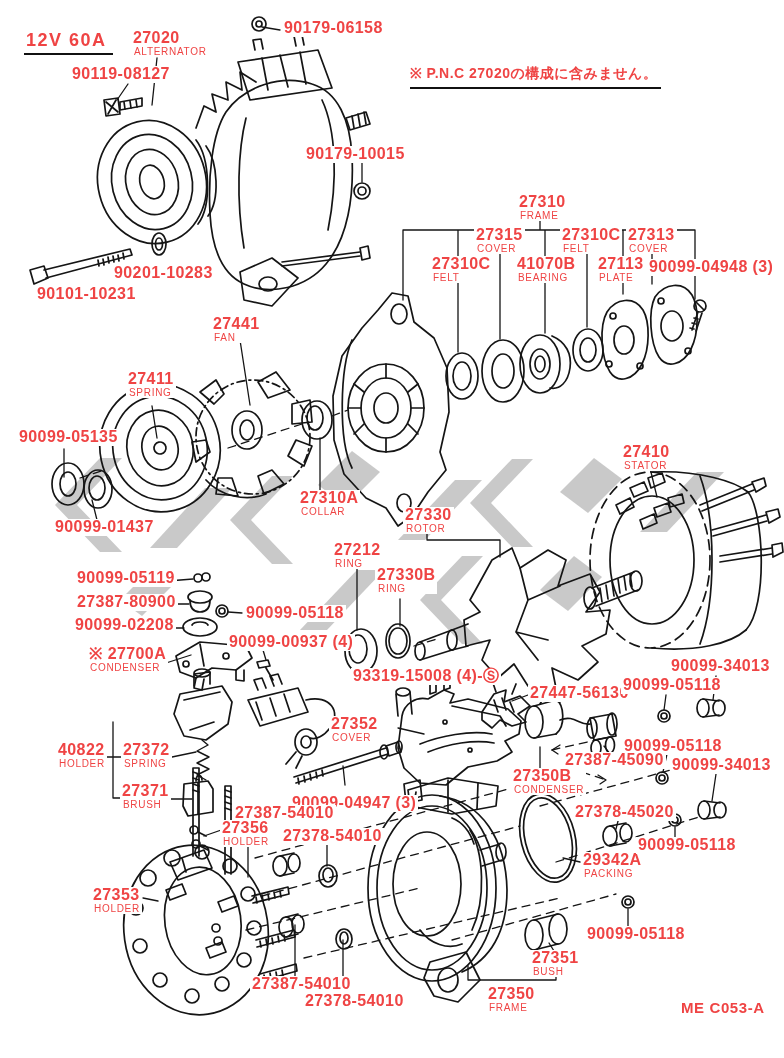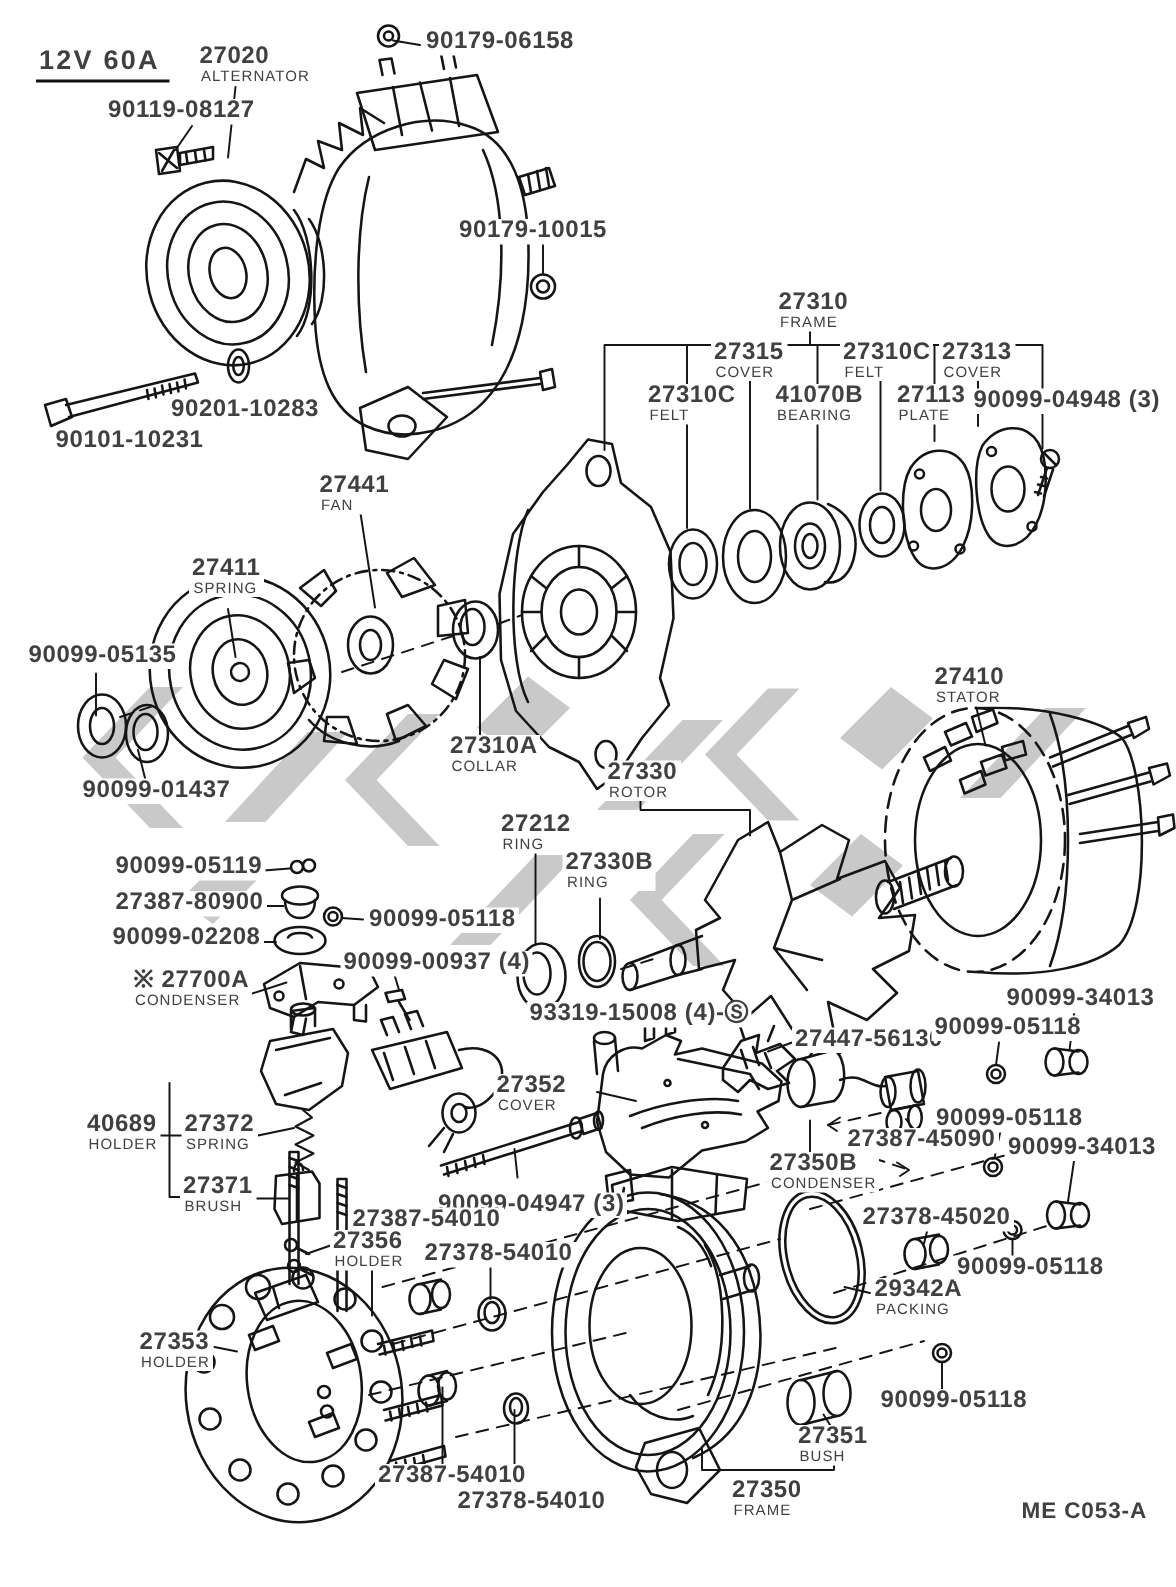--- a/index.html
+++ b/index.html
@@ -1,17 +1,17 @@
 <!DOCTYPE html>
 <html><head>
 <meta charset="utf-8">
 <style>
   html,body{margin:0;padding:0;background:#fff;}
   .page{position:relative;width:784px;height:1058px;background:#ffffff;overflow:hidden;
-        font-family:"Liberation Sans",sans-serif;color:#404040;}
+        font-family:"Liberation Sans",sans-serif;color:#ef4444;}
   .art{position:absolute;left:0;top:0;}
   .lbl{position:absolute;background:#fff;padding:0 2px;line-height:1.05;white-space:nowrap;z-index:5;}
   .lbl .num{display:block;font-size:16px;font-weight:700;letter-spacing:.4px;}
   .lbl .cap{display:block;font-size:10px;font-weight:400;letter-spacing:.7px;padding-left:1px;}
   .lbl .cap:empty{display:none;}
   .spec{position:absolute;font-size:18px;font-weight:700;letter-spacing:1.5px;
         border-bottom:2.5px solid #111;padding:0 6px 2px 2px;background:#fff;z-index:5;}
   .note{position:absolute;font-size:14px;font-weight:700;letter-spacing:.5px;
         border-bottom:2.5px solid #111;padding:0 4px 4px 0;background:#fff;z-index:5;}
   .code{position:absolute;font-size:15px;font-weight:700;letter-spacing:.6px;background:#fff;z-index:5;}
@@ -414,20 +414,21 @@
       <path d="M582,772 L606,780"></path>
     </g>
     <g stroke-width="1.3">
       <path d="M552,750 L560,745 M552,750 L558,754"></path>
       <path d="M606,780 L598,775 M606,780 L600,784"></path>
     </g>
   </g>
 </svg>
 
   <div class="spec" style="left:24px;top:30px">12V 60A</div>
+  <div class="note" style="left:410px;top:63px">※ P.N.C 27020の構成に含みません。</div>
 
   <div class="lbl" style="left:131px;top:30px">
       <span class="num">27020</span>
       <span class="cap">ALTERNATOR</span>
     </div>
   <div class="lbl" style="left:282px;top:20px">
       <span class="num">90179-06158</span>
     </div>
   <div class="lbl" style="left:70px;top:66px">
       <span class="num">90119-08127</span>
@@ -548,21 +549,21 @@
       <span class="num">27387-45090</span>
     </div>
   <div class="lbl" style="left:670px;top:757px">
       <span class="num">90099-34013</span>
     </div>
   <div class="lbl" style="left:511px;top:768px">
       <span class="num">27350B</span>
       <span class="cap">CONDENSER</span>
     </div>
   <div class="lbl" style="left:56px;top:742px">
-      <span class="num">40689</span>
+      <span class="num">40822</span>
       <span class="cap">HOLDER</span>
     </div>
   <div class="lbl" style="left:121px;top:742px">
       <span class="num">27372</span>
       <span class="cap">SPRING</span>
     </div>
   <div class="lbl" style="left:120px;top:783px">
       <span class="num">27371</span>
       <span class="cap">BRUSH</span>
     </div>

